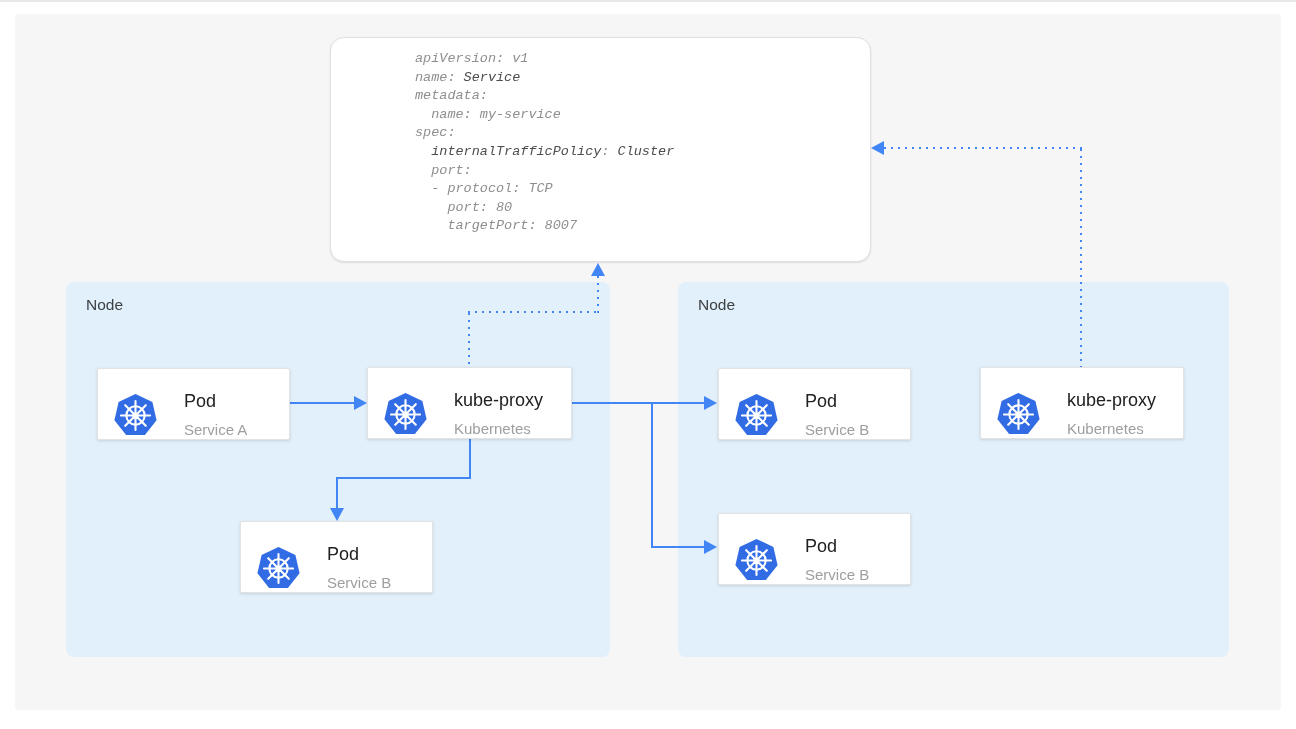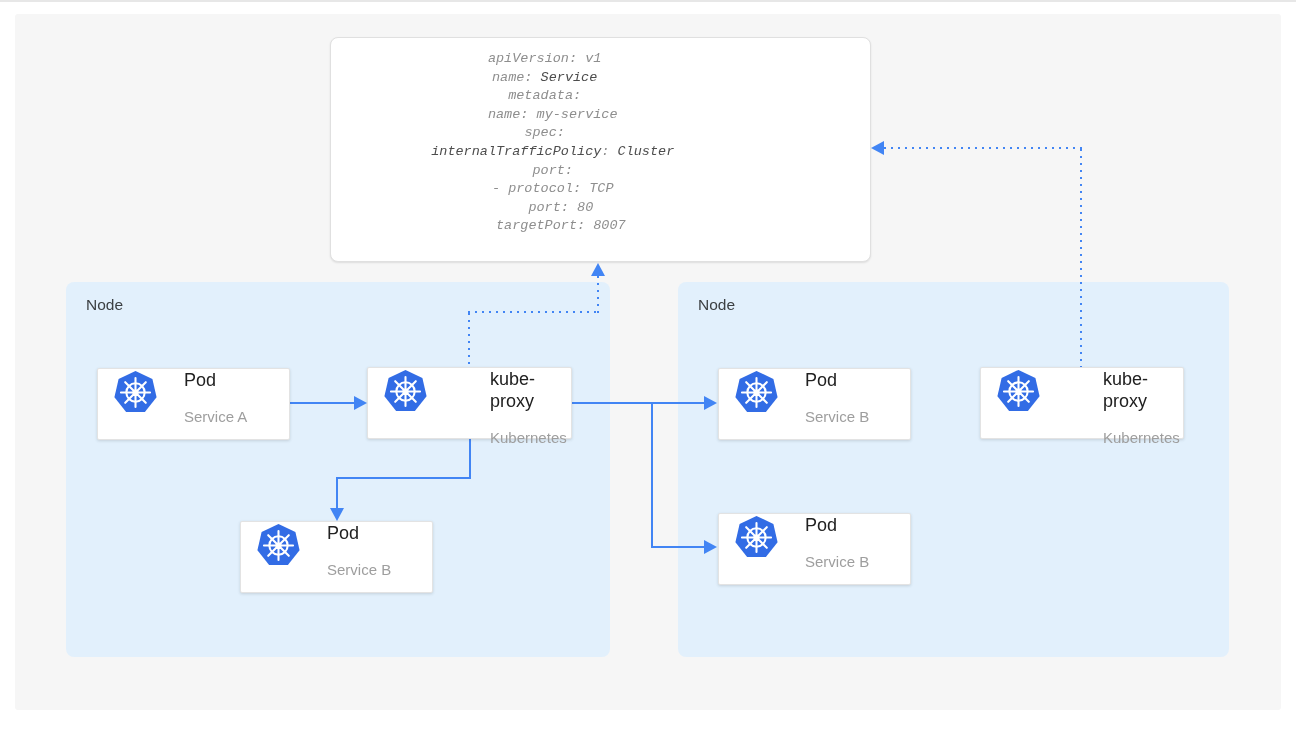--- a/index.html
+++ b/index.html
@@ -10,41 +10,41 @@
   *{margin:0;padding:0;box-sizing:border-box;}
   html,body{width:1296px;height:729px;background:#ffffff;overflow:hidden;
     font-family:"Liberation Sans", sans-serif;}
   .stage{position:relative;width:1296px;height:729px;background:#fff;}
   .top-divider{position:absolute;left:0;top:0;width:1296px;height:2px;background:var(--divider);}
   .panel{position:absolute;left:15px;top:14px;width:1266px;height:696px;
     background:var(--panel-bg);border-radius:3px;}
 
   
   .yaml-card{position:absolute;left:330px;top:37px;width:541px;height:225px;background:#fff;
-    border:1px solid #e0e0e0;border-radius:8px;box-shadow:0 1px 2px rgba(0,0,0,.10);text-align:center;}
+    border:1px solid #e0e0e0;border-radius:14px;box-shadow:0 1px 2px rgba(0,0,0,.10);}
   .yaml-code{position:absolute;left:84px;top:12px;
     font-family:"Liberation Mono", monospace;font-style:italic;font-size:13.5px;line-height:18.6px;
     color:var(--yaml-text);}
   .yline{white-space:pre;}
   .ybold{font-weight:normal;color:var(--yaml-bold);}
 
   
   .node{position:absolute;top:282px;height:375px;background:var(--node-bg);border-radius:8px;}
   .node-left{left:66px;width:544px;}
   .node-right{left:678px;width:551px;}
   .node-label{position:absolute;left:20px;top:14px;font-size:15.5px;color:var(--node-label);}
 
   
   .card{position:absolute;width:193px;height:72px;background:#fff;border:1px solid var(--card-border);
-    border-radius:2px;box-shadow:0 1px 3px rgba(60,64,67,.18);display:flex;align-items:flex-start;}
-  .card.wide{width:205px;gap:36px;}
+    border-radius:2px;box-shadow:0 1px 3px rgba(60,64,67,.18);display:flex;align-items:flex-end;}
+  .card.wide{width:205px;}
   .k8s{width:47px;height:47px;margin-left:14px;flex:0 0 auto;}
   .card-text{margin-left:25px;}
   .card-title{font-size:18px;line-height:22px;color:var(--card-title);}
-  .card-subtitle{font-size:15px;line-height:19px;color:var(--card-subtitle);margin-top:16px;}
+  .card-subtitle{font-size:15px;line-height:19px;color:var(--card-subtitle);margin-top:8px;}
 
   
   .line{position:absolute;background:var(--arrow-blue);}
   .dot-h{position:absolute;height:2px;
     background-image:repeating-linear-gradient(to right,var(--arrow-blue) 0 2px,transparent 2px 7px);}
   .dot-v{position:absolute;width:2px;
     background-image:repeating-linear-gradient(to bottom,var(--arrow-blue) 0 2px,transparent 2px 7px);}
   .ah{position:absolute;width:0;height:0;}
   .ah-right{border-top:7px solid transparent;border-bottom:7px solid transparent;border-left:13px solid var(--arrow-blue);}
   .ah-left{border-top:7px solid transparent;border-bottom:7px solid transparent;border-right:13px solid var(--arrow-blue);}

